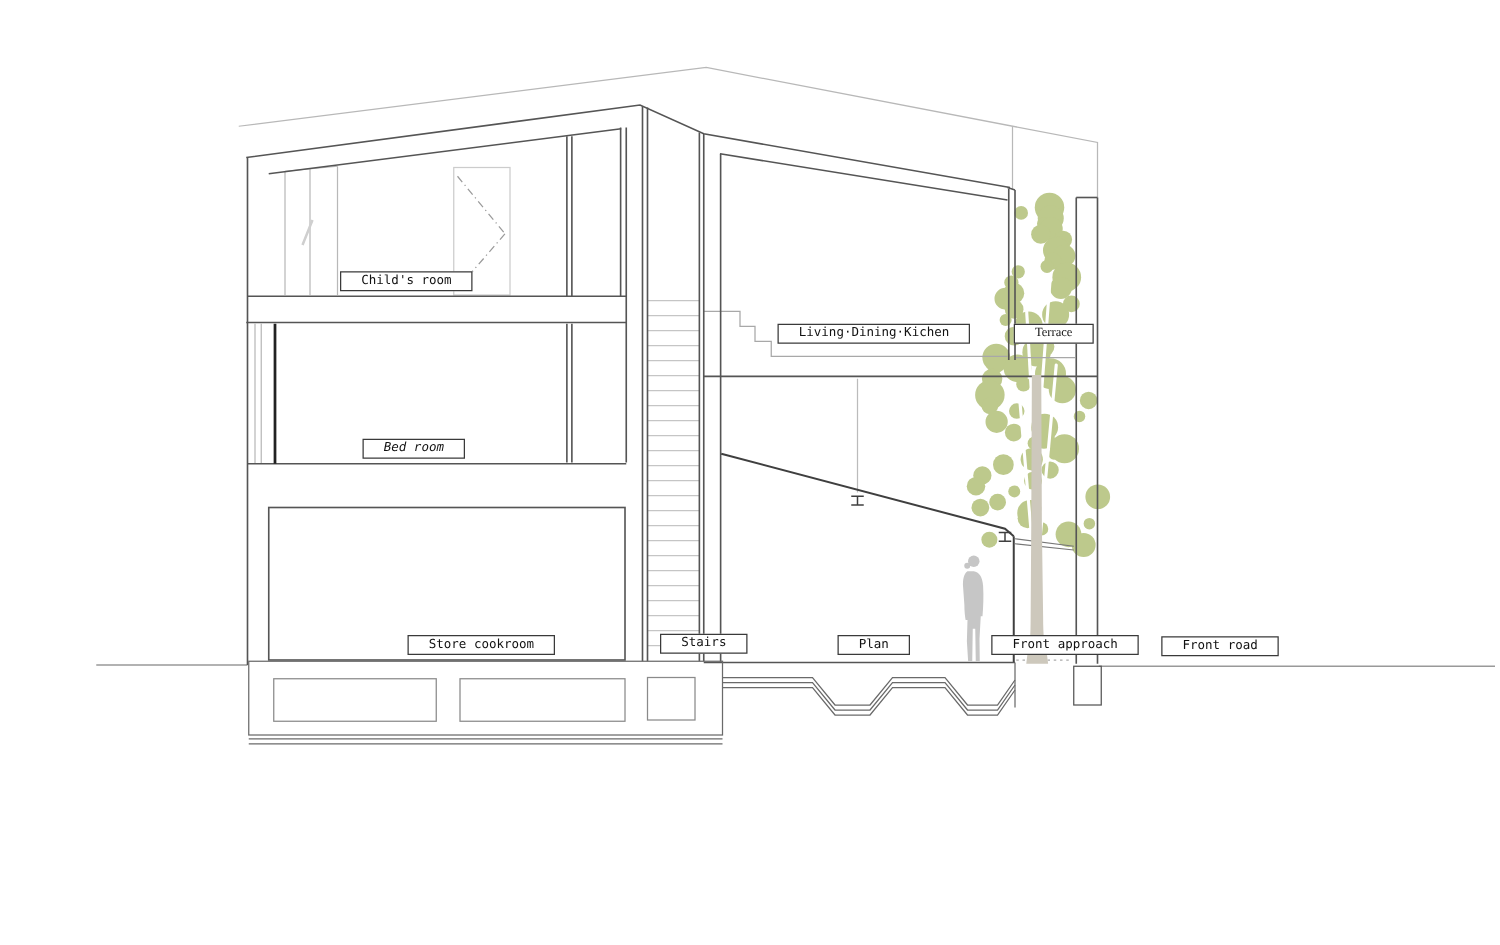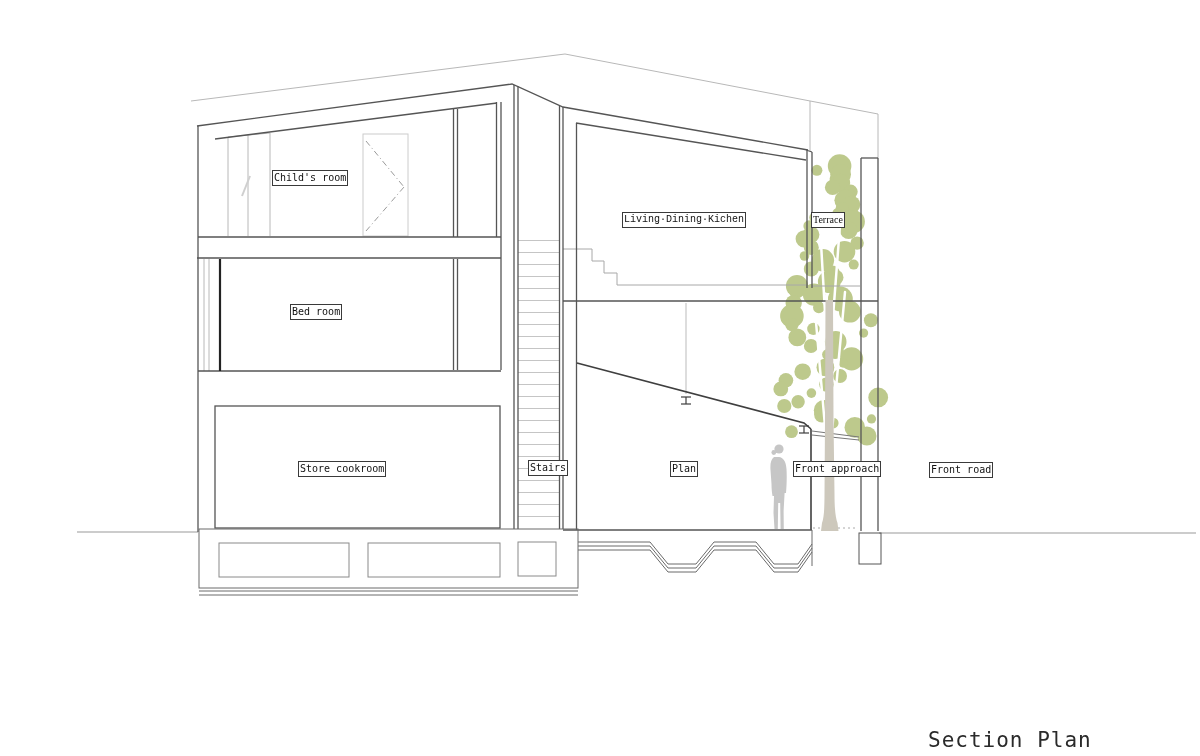--- a/index.html
+++ b/index.html
@@ -1,21 +1,21 @@
 <!DOCTYPE html>
 <html><head>
 <meta charset="utf-8">
 <style>
   html,body{margin:0;padding:0;background:#fff;}
   .stage{position:relative;width:1200px;height:756px;background:#fff;overflow:hidden;
          font-family:"DejaVu Sans Mono","Liberation Mono",monospace;}
   .stage svg{position:absolute;left:0;top:0;}
   .plan-label{position:absolute;border:1px solid #3a3a3a;background:#fff;color:#111;
-              font-size:10px;line-height:12px;padding:1px 1px;white-space:nowrap;
-              letter-spacing:0px;}
+              font-size:10px;line-height:12px;padding:1px 16px;white-space:nowrap;
+              letter-spacing:0px;margin-top:47px;}
   .plan-title{position:absolute;left:928px;top:728px;color:#2a2a2a;font-size:21px;
               line-height:24px;letter-spacing:1px;}
 </style>
 </head>
 <body>
 
 <div class="stage">
 
   <svg width="1200" height="756" viewBox="0 0 1200 756">
     <defs>
@@ -208,23 +208,22 @@
     <g fill="#c6c6c6">
       <circle cx="779" cy="449" r="4.6"></circle>
       <circle cx="773.8" cy="452.5" r="2.4"></circle>
       <path d="M774,457 C771,459 770,464 770.5,470 L771.5,484 C771.5,489 772,493 772.5,496
                L774,496 L773.5,513 L774.5,529 L777.8,529 L778.2,503 L780.2,503 L780.6,529 L783.8,529
                L783.6,511 L784.6,493 L786,493 C786.6,486 787,477 786.5,469 C786,461 783,457.5 779,457 Z"></path>
     </g>
   </svg>
 
   <div class="plan-label" style="left:272px;top:170px;">Child's room</div>
-  <div class="plan-label" style="left:290px;top:304px;">Bed room</div>
-  <div class="plan-label" style="left:298px;top:461px;">Store cookroom</div>
+  <div class="plan-label" style="left:290px;top:304px;font-style:italic;">Bed room</div>
+  <div class="plan-label" style="left:326px;top:461px;">Store cookroom</div>
   <div class="plan-label" style="left:528px;top:460px;">Stairs</div>
-  <div class="plan-label" style="left:622px;top:212px;font-family:Liberation Mono, monospace;">Living·Dining·Kichen</div>
+  <div class="plan-label" style="left:622px;top:212px;">Living·Dining·Kichen</div>
   <div class="plan-label" style="left:811px;top:212px;font-family:Liberation Serif, serif;">Terrace</div>
   <div class="plan-label" style="left:670px;top:461px;">Plan</div>
   <div class="plan-label" style="left:793px;top:461px;">Front approach</div>
   <div class="plan-label" style="left:929px;top:462px;">Front road</div>
 
-  <div class="plan-title">Section Plan</div>
 </div>
 
 </body></html>

